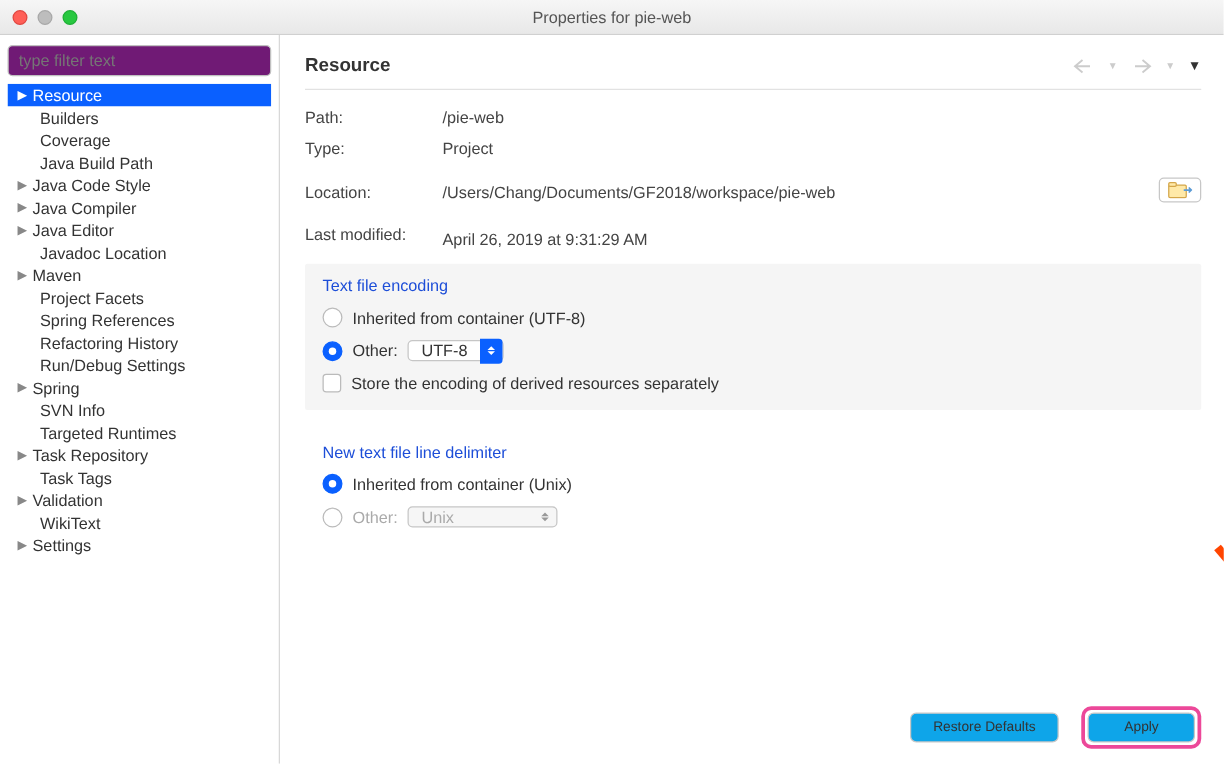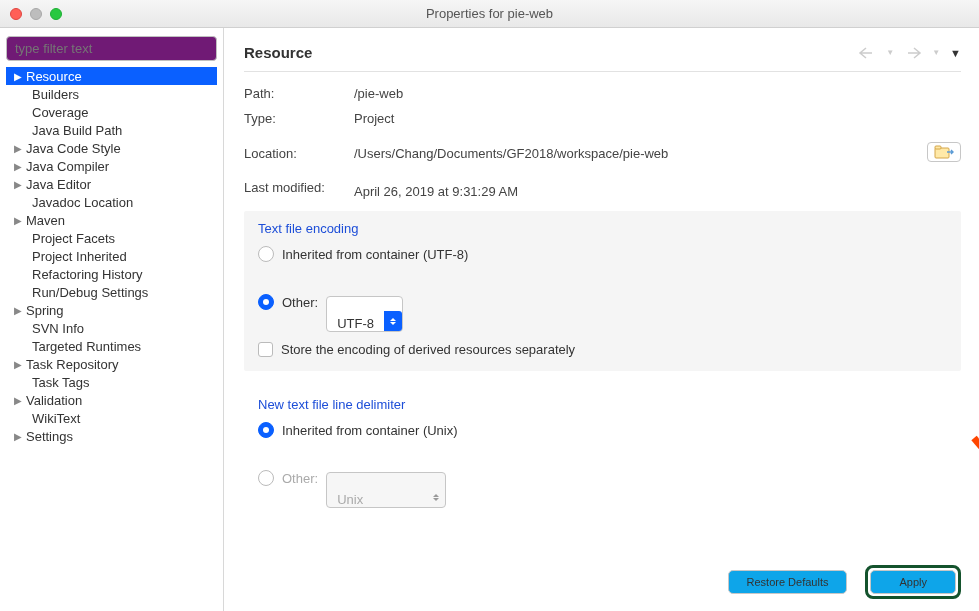--- a/index.html
+++ b/index.html
@@ -172,30 +172,29 @@
     }
     .checkbox {
       width: 15px; height: 15px;
       border: 1px solid #bbb;
       border-radius: 3px;
       background: #fff;
       display: inline-block;
     }
     .select {
       display: inline-flex;
-      align-items: flex-end;
+      align-items: center;
       border: 1px solid #c6c6c6;
       border-radius: 4px;
       background: #fff;
-      height: 36px;
+      height: 17px;
       padding: 0 0 0 10px;
       font-size: 13px;
       color: #333;
       position: relative;
-      margin-top: 24px;
     }
     .select.blue-caret .caret-box {
       background: #0a60ff;
       border-radius: 0 3px 3px 0;
     }
     .select .caret-box {
       width: 18px;
       height: 20px;
       margin-left: 10px;
       display: flex;
@@ -225,21 +224,21 @@
     .btn {
       border: 1px solid #c7c7c7;
       border-radius: 5px;
       background: #0ea5e9;
       padding: 5px 18px;
       font-size: 11px;
       color: #333;
       cursor: pointer;
     }
     .apply-highlight {
-      border: 3px solid #14532d;
+      border: 3px solid #ec4899;
       border-radius: 8px;
       padding: 2px;
     }
     .arrow-annotation {
       position: absolute;
       top: 400px;
       left: 740px;
       pointer-events: none;
     }
     .delimiter-group { background: transparent; padding-left: 14px; }
@@ -301,21 +300,21 @@
           <span>Maven</span>
         </div>
         <div class="tree-item">
           <span class="spacer"></span>
           <span style="width: 6px; display: inline-block;"></span>
           <span>Project Facets</span>
         </div>
         <div class="tree-item">
           <span class="spacer"></span>
           <span style="width: 6px; display: inline-block;"></span>
-          <span>Project Inherited</span>
+          <span>Spring References</span>
         </div>
         <div class="tree-item">
           <span class="spacer"></span>
           <span style="width: 6px; display: inline-block;"></span>
           <span>Refactoring History</span>
         </div>
         <div class="tree-item">
           <span class="spacer"></span>
           <span style="width: 6px; display: inline-block;"></span>
           <span>Run/Debug Settings</span>

